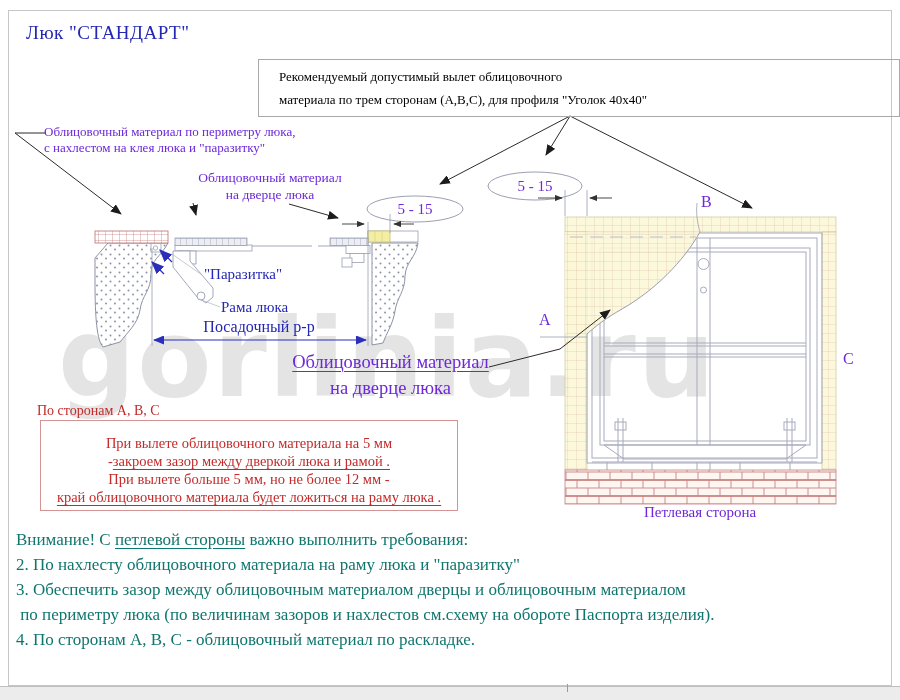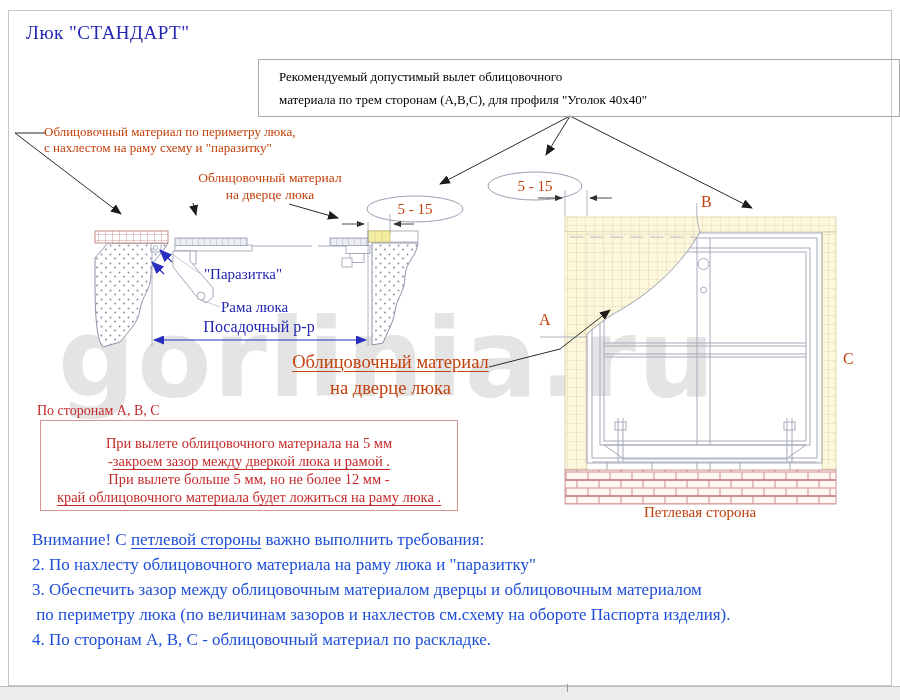--- a/index.html
+++ b/index.html
@@ -4,41 +4,41 @@
 <style>
   html,body{margin:0;padding:0;background:#ffffff;}
   body{width:900px;height:700px;position:relative;overflow:hidden;
        font-family:"Liberation Serif", serif;-webkit-font-smoothing:antialiased;}
   .page{position:absolute;left:8px;top:10px;width:882px;height:674px;
         border:1.5px solid #c6c6c6;background:transparent;z-index:0;}
   .watermark{position:absolute;left:58px;top:296px;z-index:1;
              font-family:"DejaVu Sans", sans-serif;font-weight:bold;
              font-size:108px;letter-spacing:2px;color:#e4e4e4;user-select:none;}
   svg.draw{position:absolute;left:0;top:0;z-index:2;}
-  .txt{position:absolute;z-index:3;color:#c2410c;white-space:nowrap;}
+  .txt{position:absolute;z-index:3;color:#6d28d9;white-space:nowrap;}
   .blue{color:#2427b4;}
   .red{color:#c42a2a;margin-top:11px;}
   .center{text-align:center;}
   .u{text-decoration:underline;text-underline-offset:3px;text-decoration-thickness:1px;}
   .title{font-size:19px;letter-spacing:0.5px;}
   .recbox{position:absolute;left:258px;top:59px;width:612px;height:46px;z-index:3;
           border:1.5px solid #a9a9a9;background:rgba(255,255,255,0.0);
           padding:5px 8px 5px 20px;font-size:13px;line-height:23px;}
   .lbl-small{font-size:13px;line-height:16px;}
   .lbl-med{font-size:13.5px;line-height:17px;}
   .lbl-blue{font-size:15px;}
   .dimtxt{font-size:15px;}
   .biglabel{font-size:18.5px;line-height:26px;}
   .letter{font-size:16px;}
   .rednote-h{font-size:14px;}
   .rednote{position:absolute;left:40px;top:409px;width:418px;height:91px;z-index:3;
            border:1px solid #d59494;font-size:14.5px;line-height:18px;
            text-align:center;padding-top:13px;box-sizing:border-box;}
-  .reqs{position:absolute;left:32px;top:527px;width:862px;z-index:3;
-        font-size:17px;line-height:25px;color:#1d4ed8;}
+  .reqs{position:absolute;left:16px;top:527px;width:862px;z-index:3;
+        font-size:17px;line-height:25px;color:#0f766e;}
   .reqs div{white-space:pre-wrap;}
   .bottom-strip{position:absolute;left:0;top:686px;width:900px;height:14px;
                 background:#ececec;border-top:1px solid #bfbfbf;z-index:4;}
   .bottom-tick{position:absolute;left:567px;top:684px;width:1px;height:8px;background:#9a9a9a;z-index:5;}
 </style>
 </head>
 <body>
 
 <div class="page"></div>
 
@@ -187,21 +187,21 @@
 
 <div class="txt title blue" style="left:26px;top:22px;">Люк "СТАНДАРТ"</div>
 
 <div class="recbox">
   <div>Рекомендуемый допустимый вылет облицовочного</div>
   <div>материала по трем сторонам (А,В,С), для профиля "Уголок 40x40"</div>
 </div>
 
 <div class="txt lbl-small" style="left:44px;top:124px;">
   <div>Облицовочный материал по периметру люка,</div>
-  <div>с нахлестом на раму схему и "паразитку"</div>
+  <div>с нахлестом на клея люка и "паразитку"</div>
 </div>
 
 <div class="txt lbl-med center" style="left:175px;top:169px;width:190px;">
   <div>Облицовочный материал</div>
   <div>на дверце люка</div>
 </div>
 
 <div class="txt dimtxt center" style="left:388px;top:201px;width:54px;">5 - 15</div>
 <div class="txt dimtxt center" style="left:508px;top:178px;width:54px;">5 - 15</div>
 

